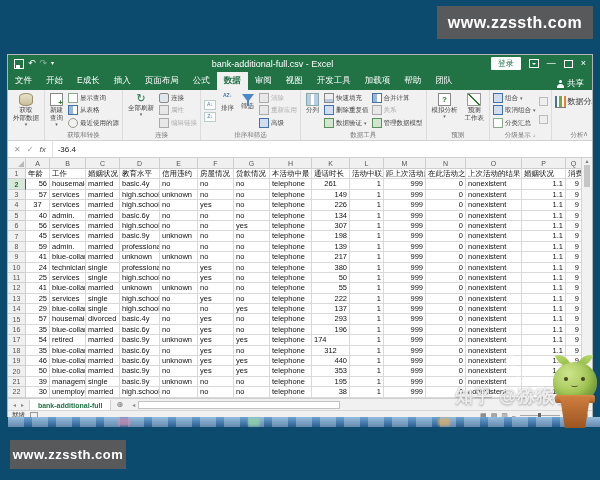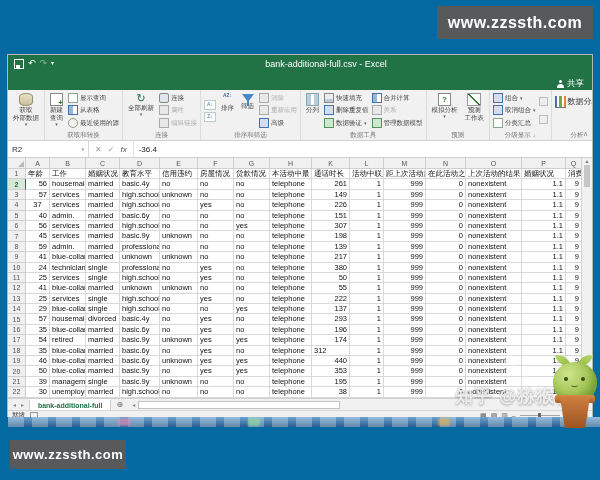--- a/index.html
+++ b/index.html
@@ -1,17 +1,17 @@
 <!DOCTYPE html>
 <html><head>
 <meta charset="utf-8">
 <style>
   html,body{margin:0;padding:0;}
   body{font-family:"Liberation Sans","DejaVu Sans",sans-serif;}
-  .page{position:relative;width:600px;height:480px;background:#0369a1;overflow:hidden;text-decoration:underline;}
+  .page{position:relative;width:600px;height:480px;background:#0c4a6e;overflow:hidden;text-decoration:underline;}
 
   
   .wm-box{position:absolute;background:#58595b;color:#fff;font-weight:bold;display:flex;align-items:center;justify-content:center;letter-spacing:.5px;}
   .wm-top{left:437px;top:6px;width:156px;height:33px;font-size:16px;}
   .wm-bottom{left:10px;top:440px;width:116px;height:29px;font-size:13px;}
 
   
   .excel{position:absolute;left:8px;top:55px;width:584px;height:361px;background:#f1f1f1;box-shadow:0 0 0 1px #b5b5b5;font-size:8px;color:#333;}
 
   
@@ -159,23 +159,45 @@
   <div class="excel">
 
     <div class="titlebar">
       <div class="qat">
         <span class="ic-save"></span>
         <span class="g">↶</span>
         <span class="g dim">↷</span>
         <span class="g" style="font-size:6px;">▾</span>
       </div>
       <div class="t-title">bank-additional-full.csv - Excel</div>
+      <div class="t-right">
+        <span class="login">登录</span>
+        <span class="ic-ribopt"></span>
+        <span class="winbtn">—</span>
+        <span class="ic-restore"></span>
+        <span class="winbtn">×</span>
+      </div>
     </div>
 
     <div class="tabrow">
+      <div id="ribbon-tabs">
+          <span class="rtab">文件</span>
+          <span class="rtab">开始</span>
+          <span class="rtab">E成长</span>
+          <span class="rtab">插入</span>
+          <span class="rtab">页面布局</span>
+          <span class="rtab">公式</span>
+          <span class="rtab active">数据</span>
+          <span class="rtab">审阅</span>
+          <span class="rtab">视图</span>
+          <span class="rtab">开发工具</span>
+          <span class="rtab">加载项</span>
+          <span class="rtab">帮助</span>
+          <span class="rtab">团队</span>
+        </div>
       <div class="spacer"></div>
       <div class="share">
         <span class="person"></span>
         <span>共享</span>
       </div>
     </div>
 
     <div class="ribbon">
 
       <div class="grp">
@@ -363,24 +385,20 @@
             <span>数据分析</span>
           </div>
         </div>
         <div class="grp-label">分析</div>
       </div>
 
       <span class="collapse">∧</span>
     </div>
 
     <div class="fbar">
-      <div class="namebox">
-        <span>R2</span>
-        <span class="car">▾</span>
-      </div>
       <div class="fxbtns">
         <span>✕</span>
         <span>✓</span>
         <span class="fx">fx</span>
       </div>
       <div class="fvalue">-36.4</div>
     </div>
 
     <div class="gridwrap">
       <div id="sheet-grid">
@@ -423,21 +441,21 @@
           <div class="grow datarow">
             <div class="cell-h rownum sel">2</div>
             <div class="cell" style="width: 24px; text-align: right;">56</div>
             <div class="cell" style="width: 36px; text-align: left;">housemaid</div>
             <div class="cell" style="width: 34px; text-align: left;">married</div>
             <div class="cell" style="width: 40px; text-align: left;">basic.4y</div>
             <div class="cell" style="width: 38px; text-align: left;">no</div>
             <div class="cell" style="width: 36px; text-align: left;">no</div>
             <div class="cell" style="width: 36px; text-align: left;">no</div>
             <div class="cell" style="width: 42px; text-align: left;">telephone</div>
-            <div class="cell" style="width: 38px; text-align: right;">261</div>
+            <div class="cell" style="width: 38px; text-align: center;">261</div>
             <div class="cell" style="width: 34px; text-align: right;">1</div>
             <div class="cell" style="width: 42px; text-align: right;">999</div>
             <div class="cell" style="width: 40px; text-align: right;">0</div>
             <div class="cell" style="width: 56px; text-align: left;">nonexistent</div>
             <div class="cell" style="width: 44px; text-align: right;">1.1</div>
             <div class="cell" style="width: 16px; text-align: right;">9</div>
           </div>
           <div class="grow datarow">
             <div class="cell-h rownum">3</div>
             <div class="cell" style="width: 24px; text-align: right;">57</div>
@@ -477,21 +495,21 @@
           <div class="grow datarow">
             <div class="cell-h rownum">5</div>
             <div class="cell" style="width: 24px; text-align: right;">40</div>
             <div class="cell" style="width: 36px; text-align: left;">admin.</div>
             <div class="cell" style="width: 34px; text-align: left;">married</div>
             <div class="cell" style="width: 40px; text-align: left;">basic.6y</div>
             <div class="cell" style="width: 38px; text-align: left;">no</div>
             <div class="cell" style="width: 36px; text-align: left;">no</div>
             <div class="cell" style="width: 36px; text-align: left;">no</div>
             <div class="cell" style="width: 42px; text-align: left;">telephone</div>
-            <div class="cell" style="width: 38px; text-align: right;">151</div>
+            <div class="cell" style="width: 38px; text-align: right;">134</div>
             <div class="cell" style="width: 34px; text-align: right;">1</div>
             <div class="cell" style="width: 42px; text-align: right;">999</div>
             <div class="cell" style="width: 40px; text-align: right;">0</div>
             <div class="cell" style="width: 56px; text-align: left;">nonexistent</div>
             <div class="cell" style="width: 44px; text-align: right;">1.1</div>
             <div class="cell" style="width: 16px; text-align: right;">9</div>
           </div>
           <div class="grow datarow">
             <div class="cell-h rownum">6</div>
             <div class="cell" style="width: 24px; text-align: right;">56</div>
@@ -693,39 +711,39 @@
           <div class="grow datarow">
             <div class="cell-h rownum">17</div>
             <div class="cell" style="width: 24px; text-align: right;">54</div>
             <div class="cell" style="width: 36px; text-align: left;">retired</div>
             <div class="cell" style="width: 34px; text-align: left;">married</div>
             <div class="cell" style="width: 40px; text-align: left;">basic.9y</div>
             <div class="cell" style="width: 38px; text-align: left;">unknown</div>
             <div class="cell" style="width: 36px; text-align: left;">yes</div>
             <div class="cell" style="width: 36px; text-align: left;">yes</div>
             <div class="cell" style="width: 42px; text-align: left;">telephone</div>
-            <div class="cell" style="width: 38px; text-align: right;">174</div>
+            <div class="cell" style="width: 38px; ">174</div>
             <div class="cell" style="width: 34px; text-align: right;">1</div>
             <div class="cell" style="width: 42px; text-align: right;">999</div>
             <div class="cell" style="width: 40px; text-align: right;">0</div>
             <div class="cell" style="width: 56px; text-align: left;">nonexistent</div>
             <div class="cell" style="width: 44px; text-align: right;">1.1</div>
             <div class="cell" style="width: 16px; text-align: right;">9</div>
           </div>
           <div class="grow datarow">
             <div class="cell-h rownum">18</div>
             <div class="cell" style="width: 24px; text-align: right;">35</div>
             <div class="cell" style="width: 36px; text-align: left;">blue-collar</div>
             <div class="cell" style="width: 34px; text-align: left;">married</div>
             <div class="cell" style="width: 40px; text-align: left;">basic.6y</div>
             <div class="cell" style="width: 38px; text-align: left;">no</div>
             <div class="cell" style="width: 36px; text-align: left;">yes</div>
             <div class="cell" style="width: 36px; text-align: left;">no</div>
             <div class="cell" style="width: 42px; text-align: left;">telephone</div>
-            <div class="cell" style="width: 38px; text-align: left;">312</div>
+            <div class="cell" style="width: 38px; text-align: center;">312</div>
             <div class="cell" style="width: 34px; text-align: right;">1</div>
             <div class="cell" style="width: 42px; text-align: right;">999</div>
             <div class="cell" style="width: 40px; text-align: right;">0</div>
             <div class="cell" style="width: 56px; text-align: left;">nonexistent</div>
             <div class="cell" style="width: 44px; text-align: right;">1.1</div>
             <div class="cell" style="width: 16px; text-align: right;">9</div>
           </div>
           <div class="grow datarow">
             <div class="cell-h rownum">19</div>
             <div class="cell" style="width: 24px; text-align: right;">46</div>

